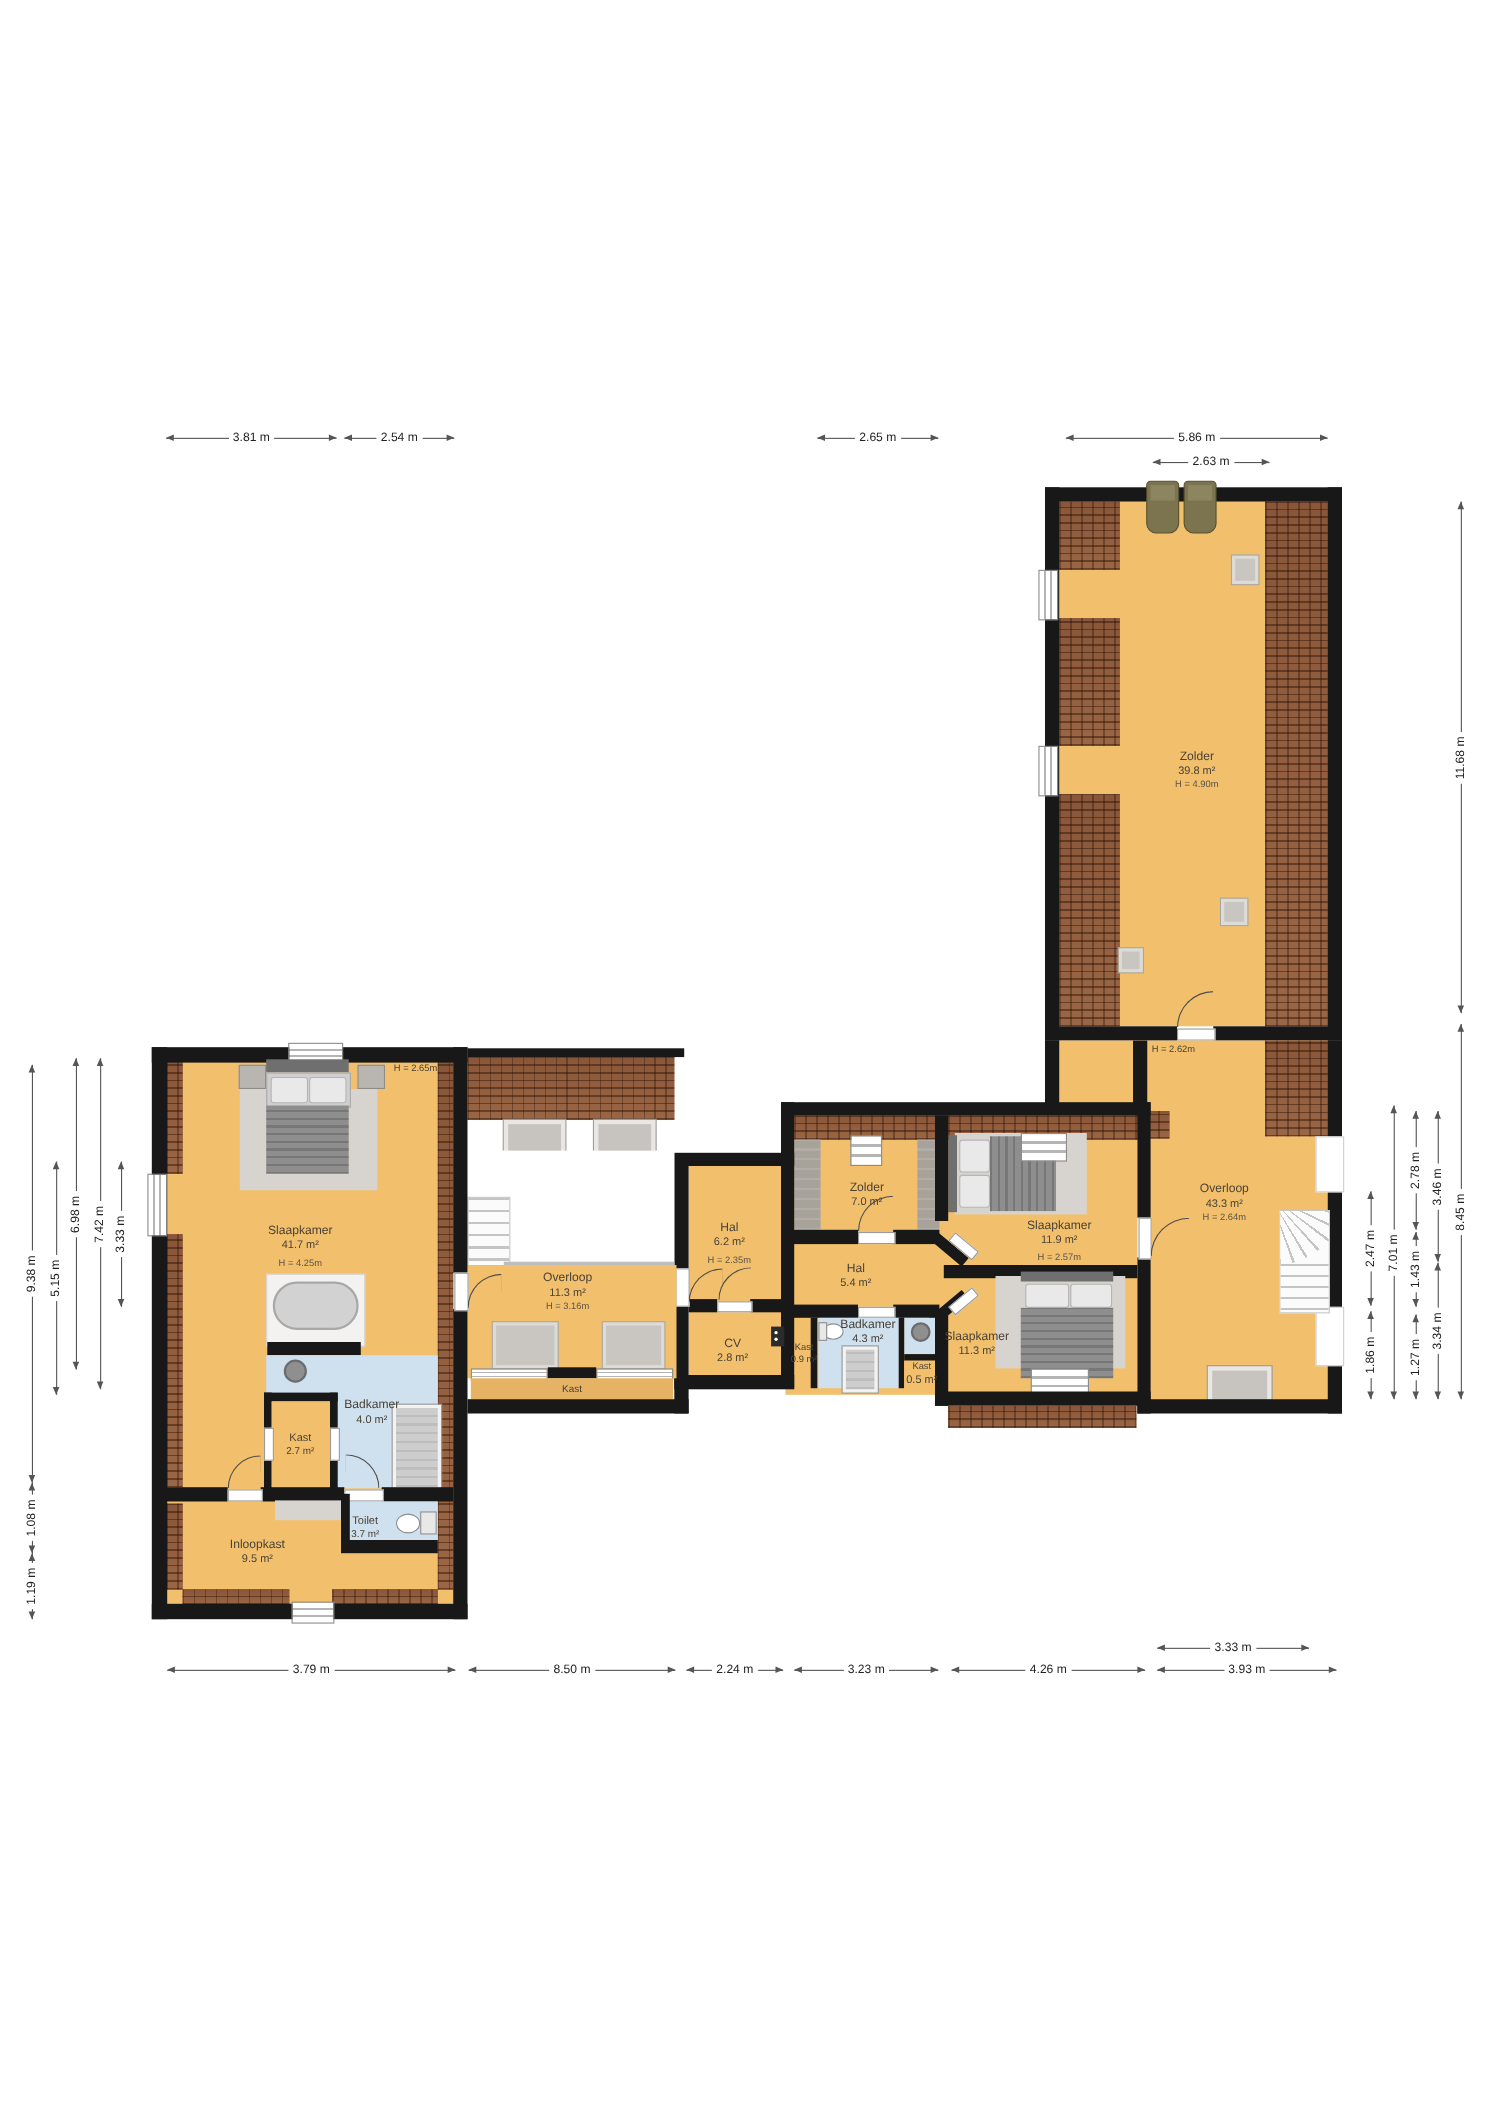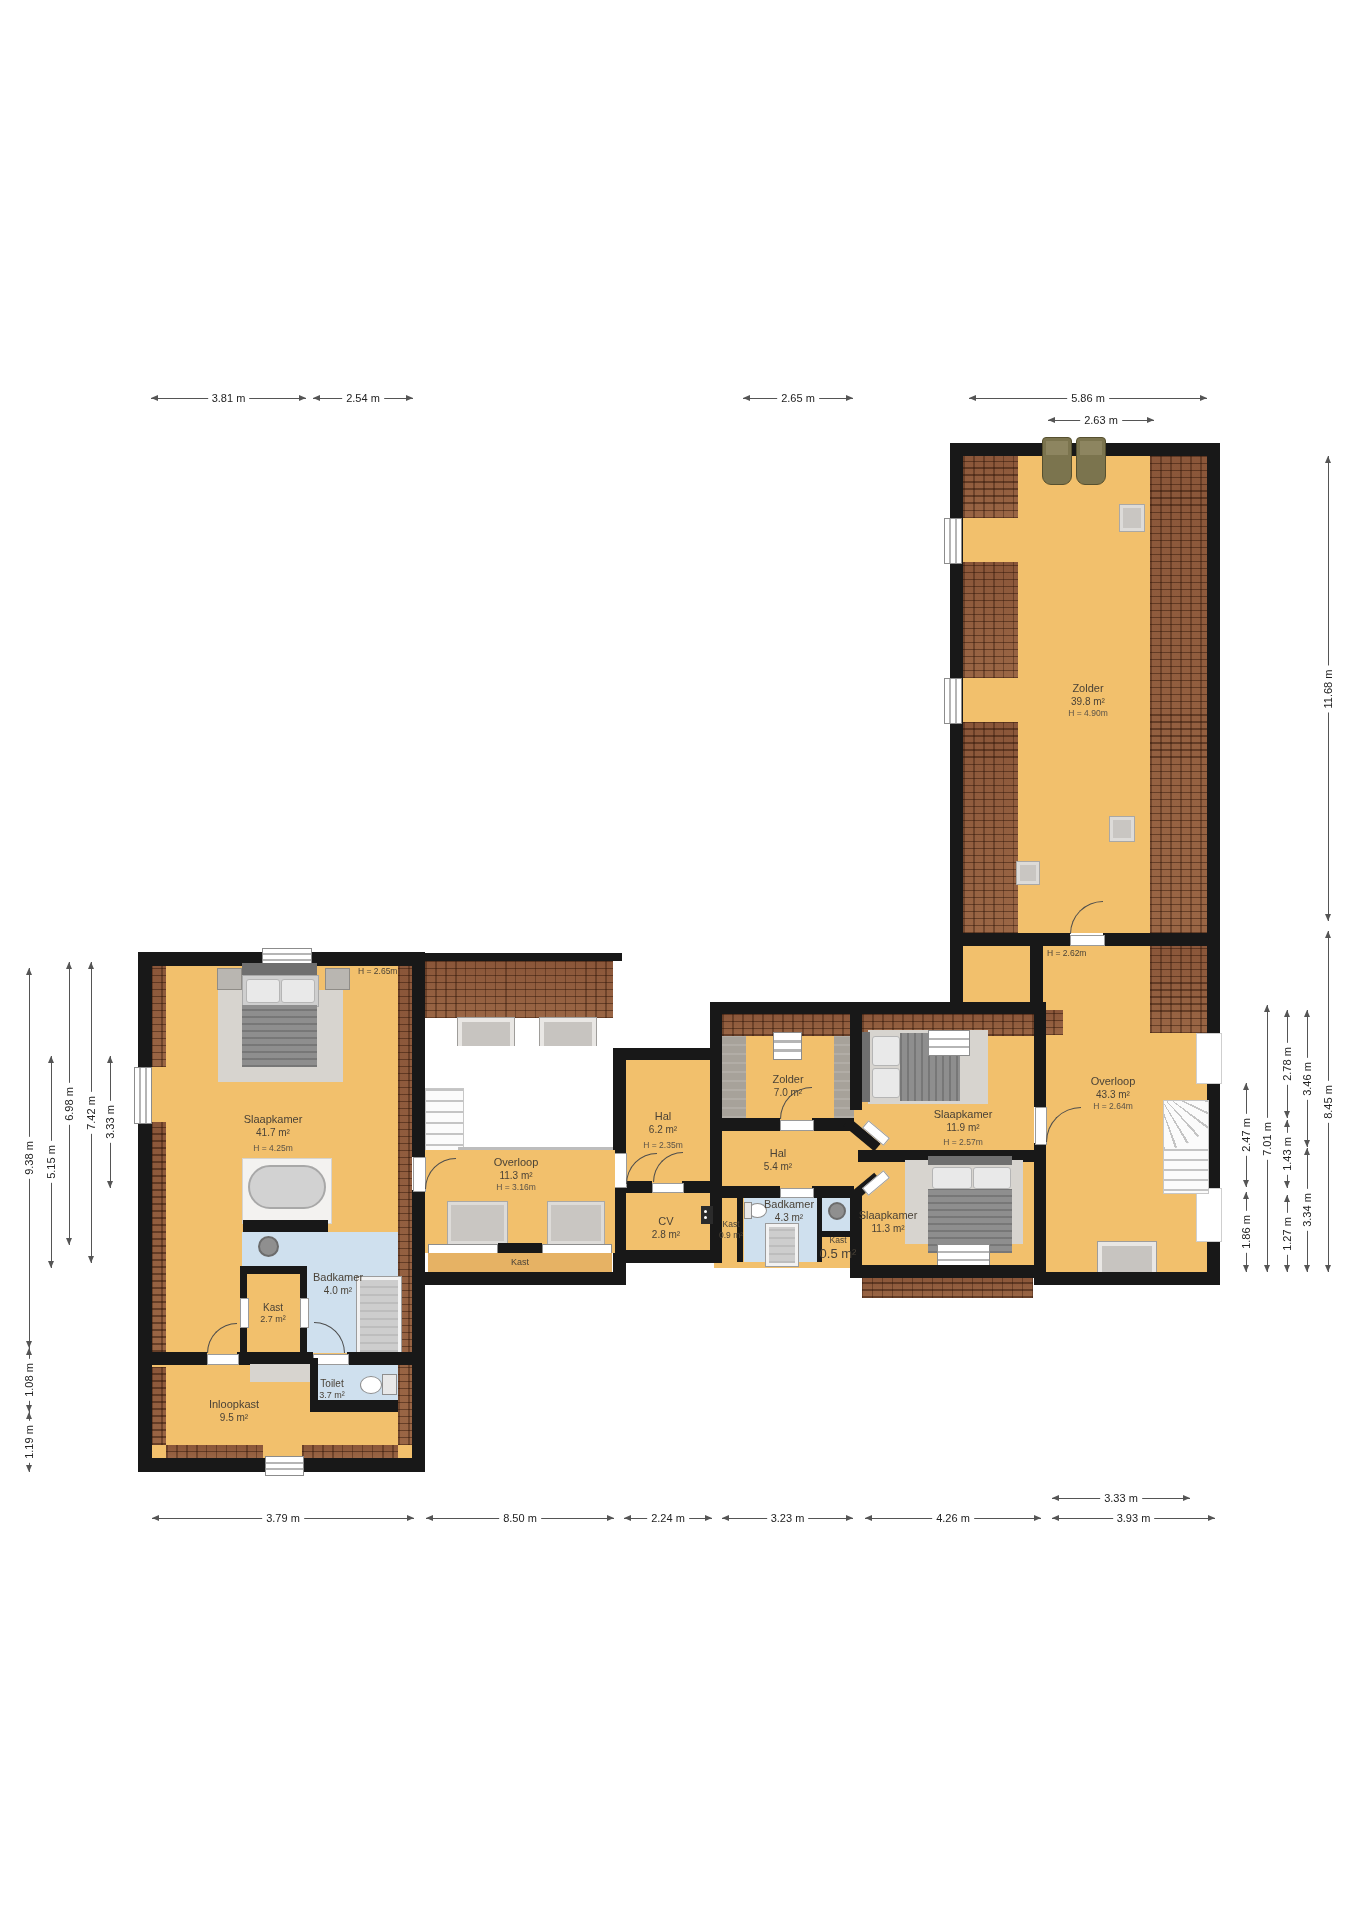--- a/index.html
+++ b/index.html
@@ -302,21 +302,21 @@
   <div class="rlabel" style="left:731px;top:1230px;font-size:8.5px;">
     <div>Kast</div>
     <div class="a" style="font-size:8.5px;">0.9 m²</div>
   </div>
   <div class="rlabel" style="left:789px;top:1211px;">
     <div>Badkamer</div>
     <div class="a">4.3 m²</div>
   </div>
   <div class="rlabel" style="left:838px;top:1249px;font-size:8.5px;">
     <div>Kast</div>
-    <div class="a" style="font-size:13px;">0.5 m²</div>
+    <div class="a" style="font-size:10px;">0.5 m²</div>
   </div>
   <div class="rlabel" style="left:963px;top:1128px;">
     <div>Slaapkamer</div>
     <div class="a">11.9 m²</div>
     <div class="h" style="margin-top:3px;">H = 2.57m</div>
   </div>
   <div class="rlabel" style="left:888px;top:1222px;">
     <div>Slaapkamer</div>
     <div class="a">11.3 m²</div>
   </div>

